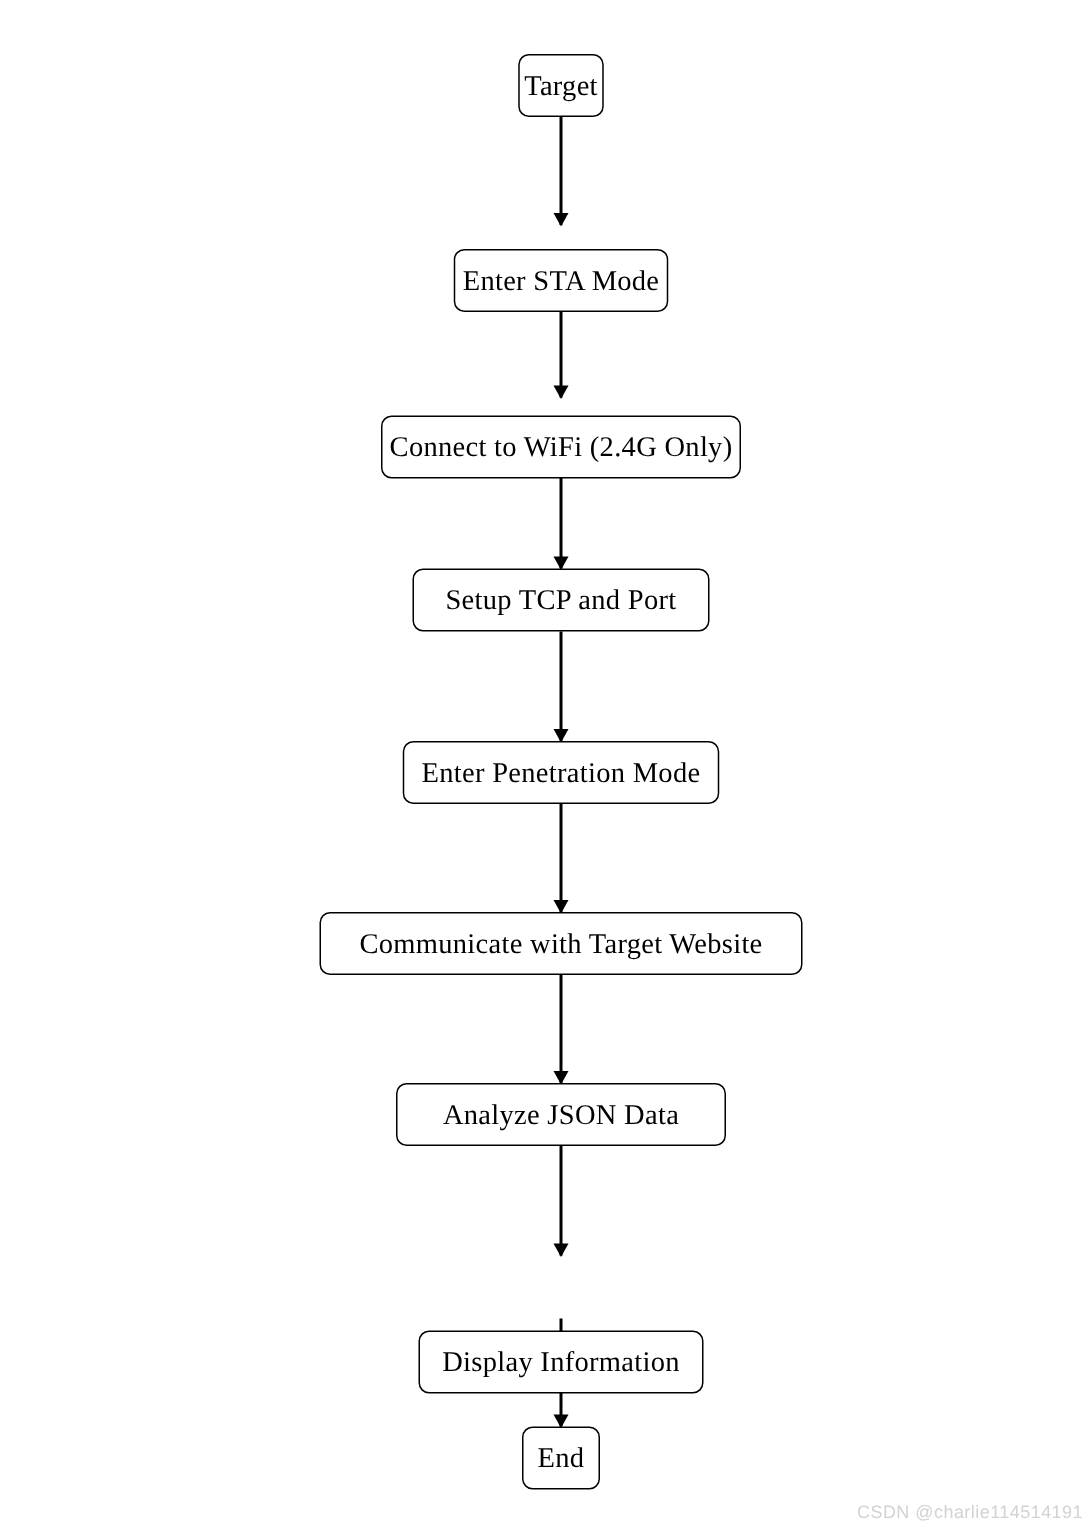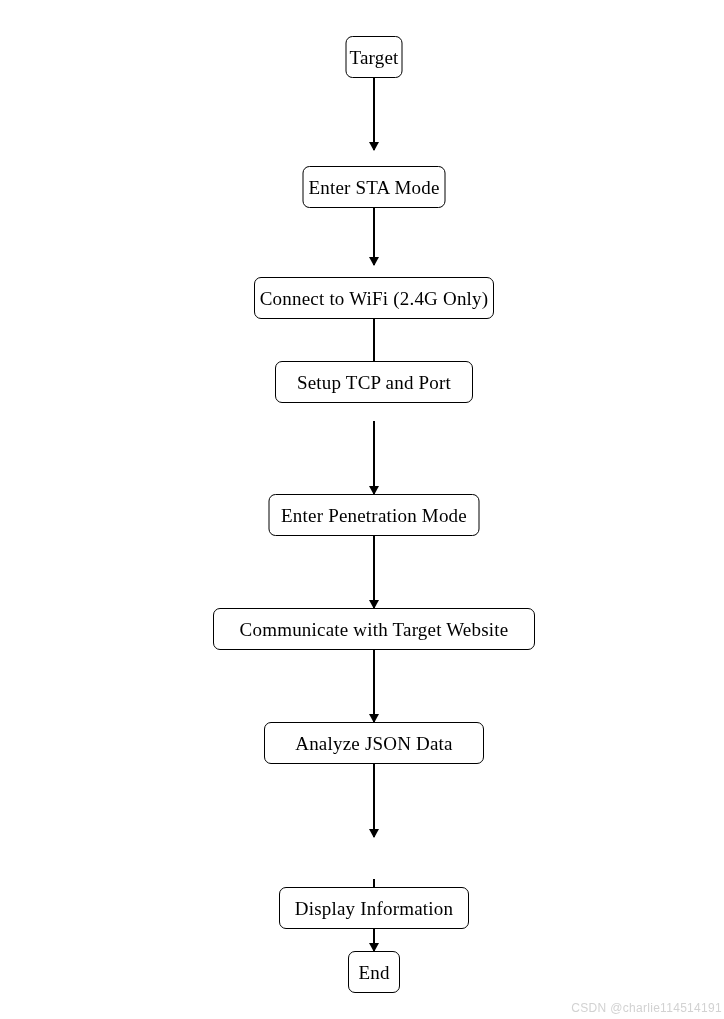--- a/index.html
+++ b/index.html
@@ -114,21 +114,21 @@
   </div>
 
   <div class="node" style="left:374px; top:166px; width:143px;">
     <span class="node-label">Enter STA Mode</span>
   </div>
 
   <div class="node" style="left:374px; top:265px; width:240px;margin-top:12px;">
     <span class="node-label">Connect to WiFi (2.4G Only)</span>
   </div>
 
-  <div class="node" style="left:374px; top:361px; width:198px;">
+  <div class="node" style="left:374px; top:379px; width:198px;">
     <span class="node-label">Setup TCP and Port</span>
   </div>
 
   <div class="node" style="left:374px; top:494px; width:211px;">
     <span class="node-label">Enter Penetration Mode</span>
   </div>
 
   <div class="node" style="left:374px; top:608px; width:322px;">
     <span class="node-label">Communicate with Target Website</span>
   </div>

